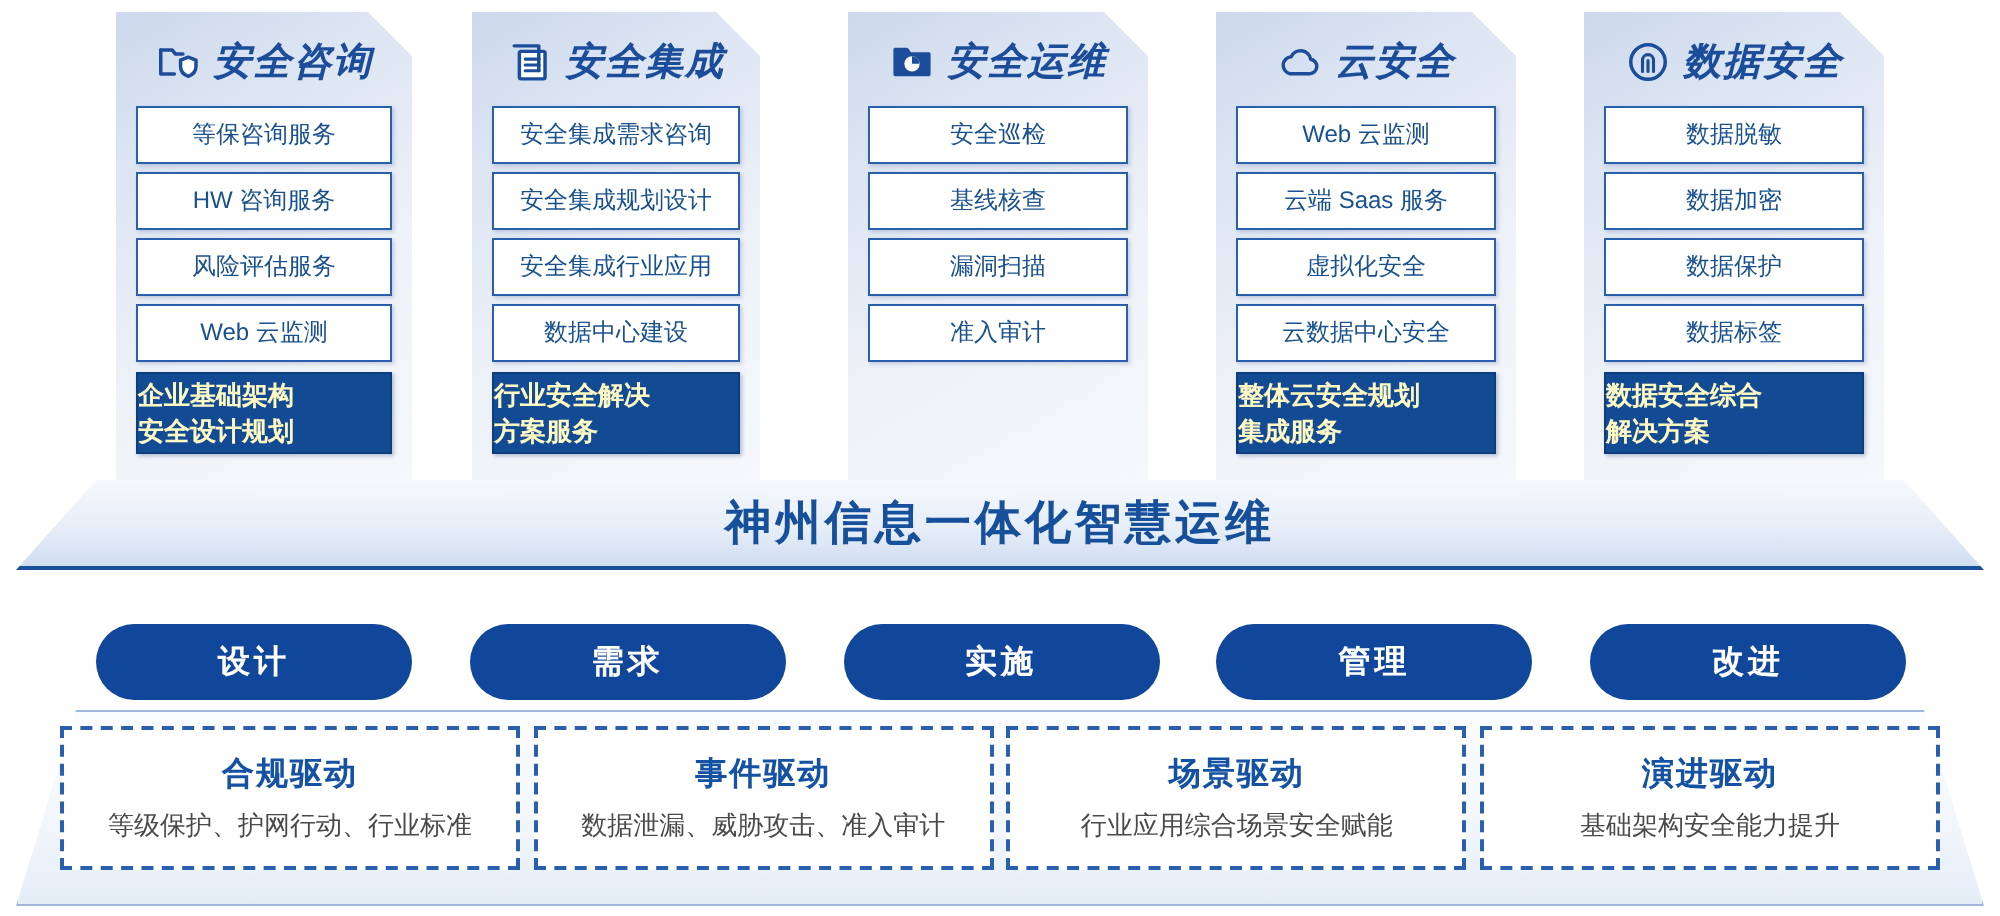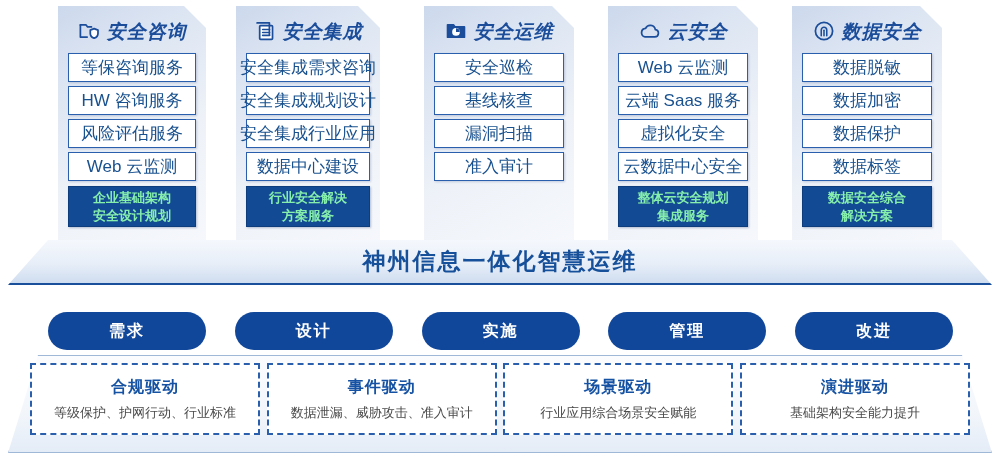--- a/index.html
+++ b/index.html
@@ -29,29 +29,29 @@
     font-size: 19px; font-weight: bold; color: #1b4d9b; letter-spacing: 1px;
     white-space: nowrap; line-height: 1;
   }
   .items { margin-top: 3px; }
   .item {
     height: 29px; margin-bottom: 4px;
     background: #ffffff;
     border: 1px solid #2a5fae;
     box-shadow: 1px 1px 2px rgba(40,70,130,0.22);
     display: flex; align-items: center; justify-content: center;
-    font-size: 17px; color: #19518f; white-space: nowrap;
+    font-size: 12px; color: #19518f; white-space: nowrap;
   }
   .item-final {
     height: 41px; margin-top: 5px;
     background: #124a93;
     border: 1px solid #0e3d7d;
     box-shadow: 1px 1px 2px rgba(30,60,120,0.3);
-    display: flex; flex-direction: column; align-items: center; justify-content: center;
-    color: #86efac; font-size: 13px; font-weight: bold; line-height: 1.35;
+    display: flex; flex-direction: column; justify-content: center;
+    color: #fef9c3; font-size: 13px; font-weight: bold; line-height: 1.35;
     white-space: nowrap;
   }
 
   
   .banner {
     position: absolute; left: 8px; top: 240px; width: 984px; height: 45px;
     background: linear-gradient(180deg, #f5f8fd 0%, #e7eef8 55%, #cfddf0 100%);
     border-bottom: 2px solid #1a4f9c;
     -webkit-clip-path: polygon(40px 0, 944px 0, 984px 45px, 0 45px);
     clip-path: polygon(40px 0, 944px 0, 984px 45px, 0 45px);
@@ -207,22 +207,22 @@
           </div>
         </div>
       </div>
     </div>
 
   <div class="banner">
     <span class="banner-text">神州信息一体化智慧运维</span>
   </div>
 
   <div class="pills">
+      <div class="pill">设计</div>
       <div class="pill">需求</div>
-      <div class="pill">设计</div>
       <div class="pill">实施</div>
       <div class="pill">管理</div>
       <div class="pill">改进</div>
     </div>
 
   <div class="bottom"></div>
   <div class="drivers">
       <div class="driver">
         <div class="driver-title">合规驱动</div>
         <div class="driver-sub">等级保护、护网行动、行业标准</div>

